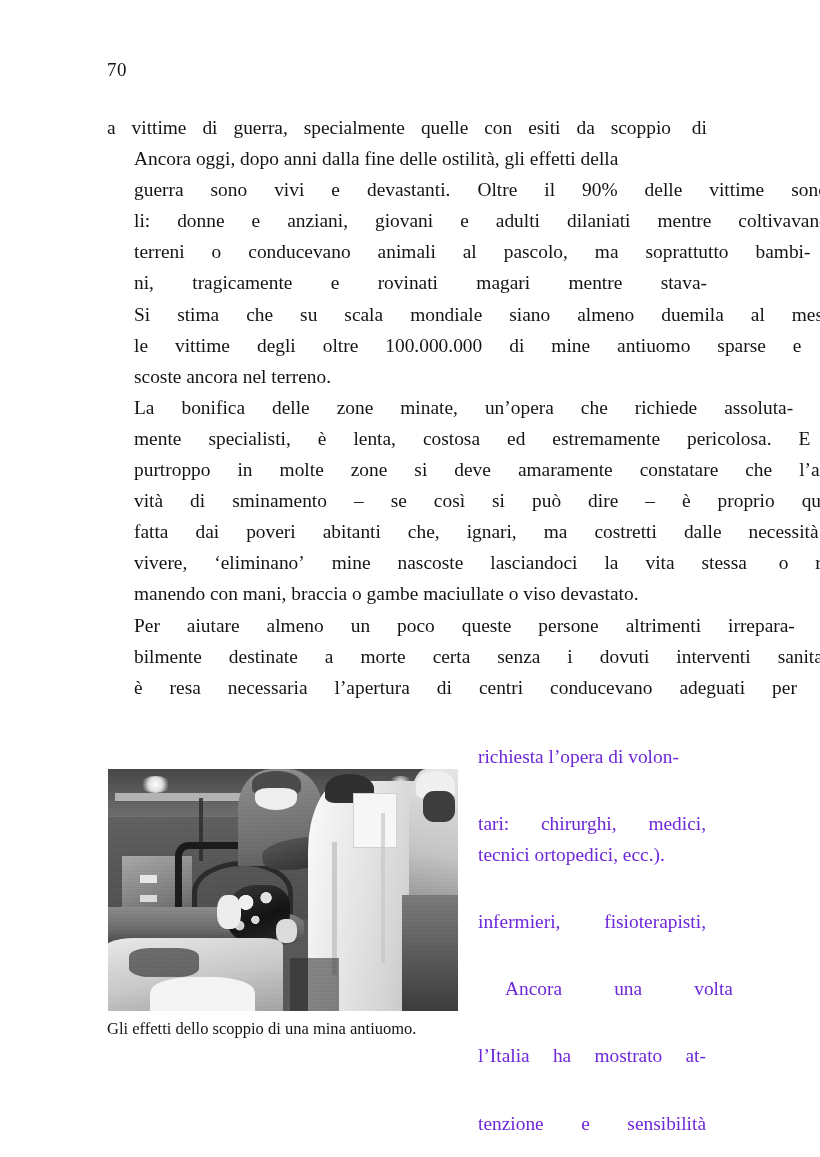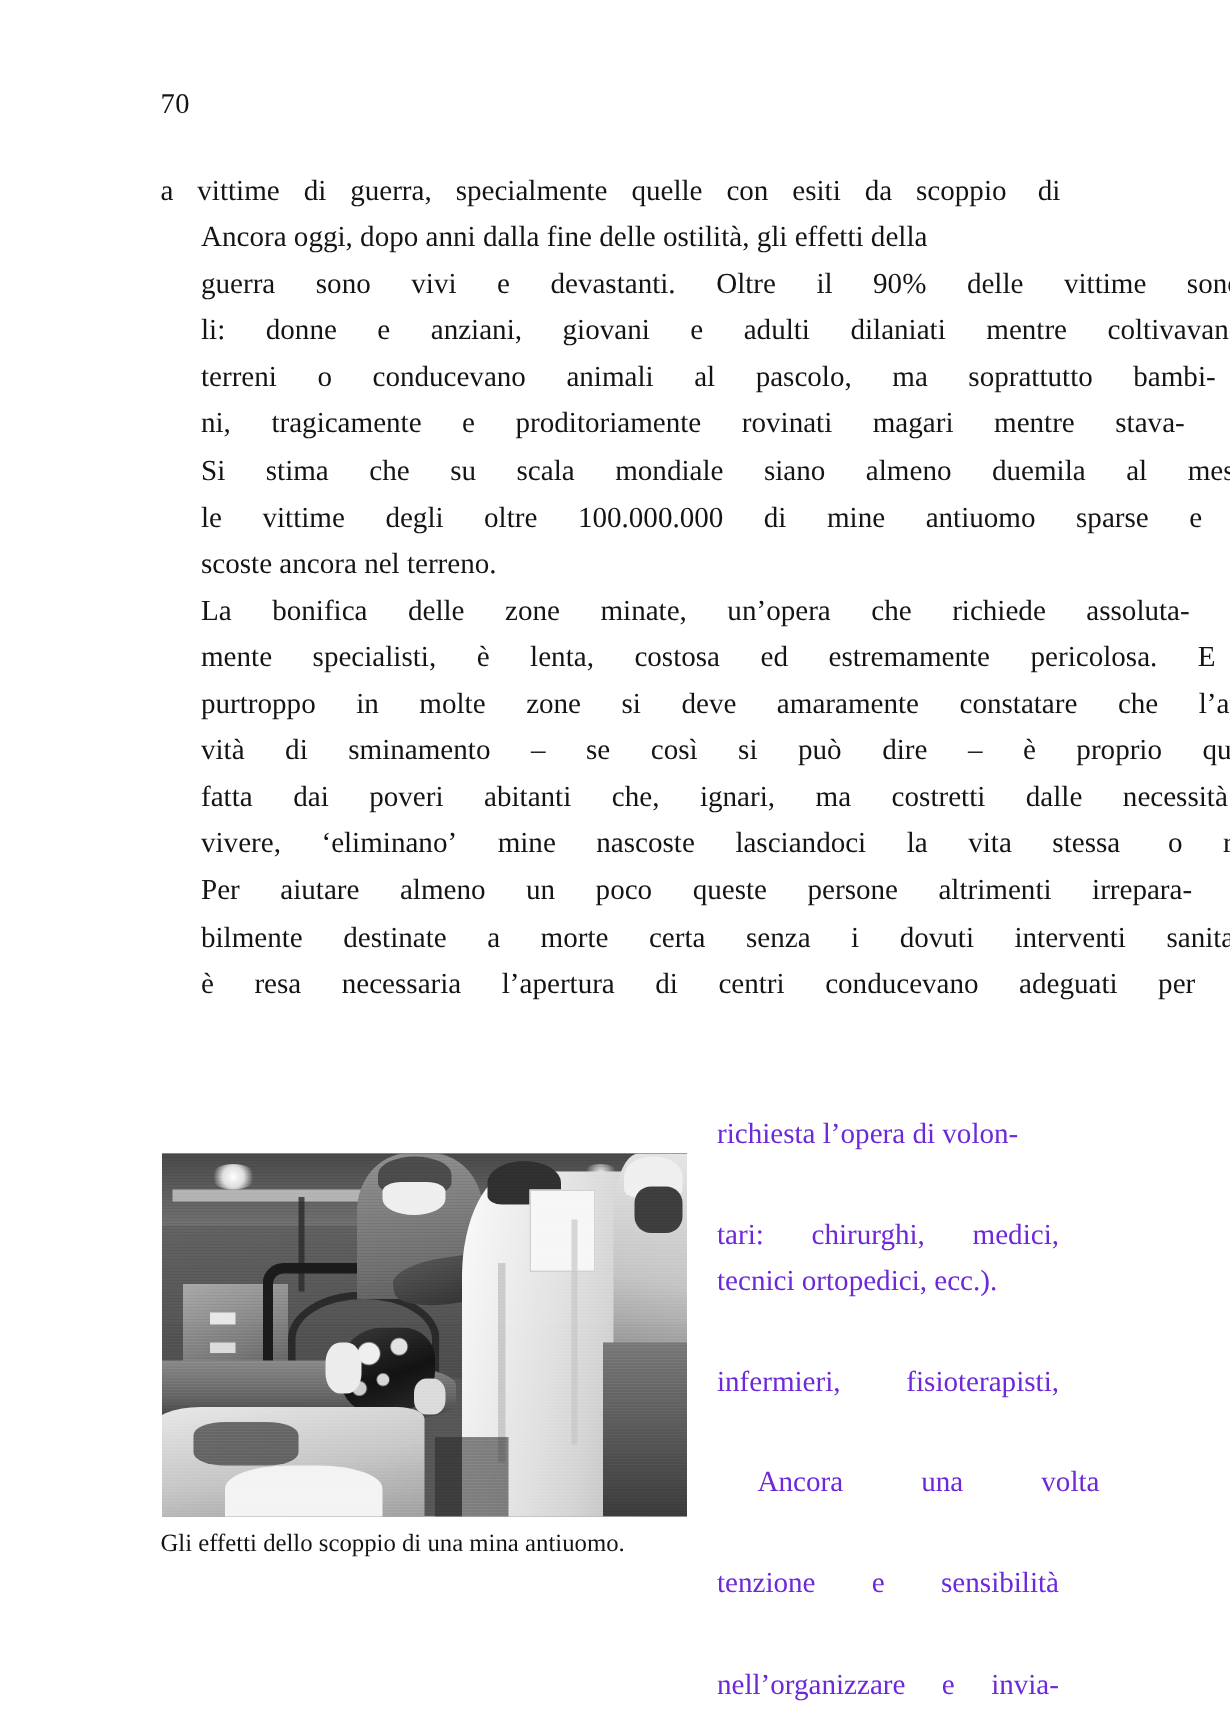--- a/index.html
+++ b/index.html
@@ -325,21 +325,20 @@
         <span>al</span>
         <span>pascolo,</span>
         <span>ma</span>
         <span>soprattutto</span>
         <span>bambi-</span>
       </span>
       <span class="ln just">
         <span>ni,</span>
         <span>tragicamente</span>
         <span>e</span>
-        <span>proditoriamente</span>
         <span>rovinati</span>
         <span>magari</span>
         <span>mentre</span>
         <span>stava-</span>
       </span>
     </p>
 
     <p class="indent">
       <span class="ln just">
         <span>Si</span>
@@ -439,20 +438,21 @@
         <span>‘eliminano’</span>
         <span>mine</span>
         <span>nascoste</span>
         <span>lasciandoci</span>
         <span>la</span>
         <span>vita</span>
         <span>stessa</span>
         <span> o</span>
         <span>ri-</span>
       </span>
+      <span class="ln">manendo con mani, braccia o gambe maciullate o viso devastato.</span>
     </p>
 
     <p class="indent">
       <span class="ln just">
         <span>Per</span>
         <span>aiutare</span>
         <span>almeno</span>
         <span>un</span>
         <span>poco</span>
         <span>queste</span>
@@ -545,20 +545,26 @@
         <span>fisioterapisti,</span>
       </span>
     </p>
     <p>
       <span class="ln just wl-indent">
         <span>Ancora</span>
         <span>una</span>
         <span>volta</span>
       </span>
       <span class="ln just">
+        <span>l’Italia</span>
+        <span>ha</span>
+        <span>mostrato</span>
+        <span>at-</span>
+      </span>
+      <span class="ln just">
         <span>tenzione</span>
         <span>e</span>
         <span>sensibilità</span>
       </span>
       <span class="ln just">
         <span>nell’organizzare</span>
         <span>e</span>
         <span>invia-</span>
       </span>
       <span class="ln just">

